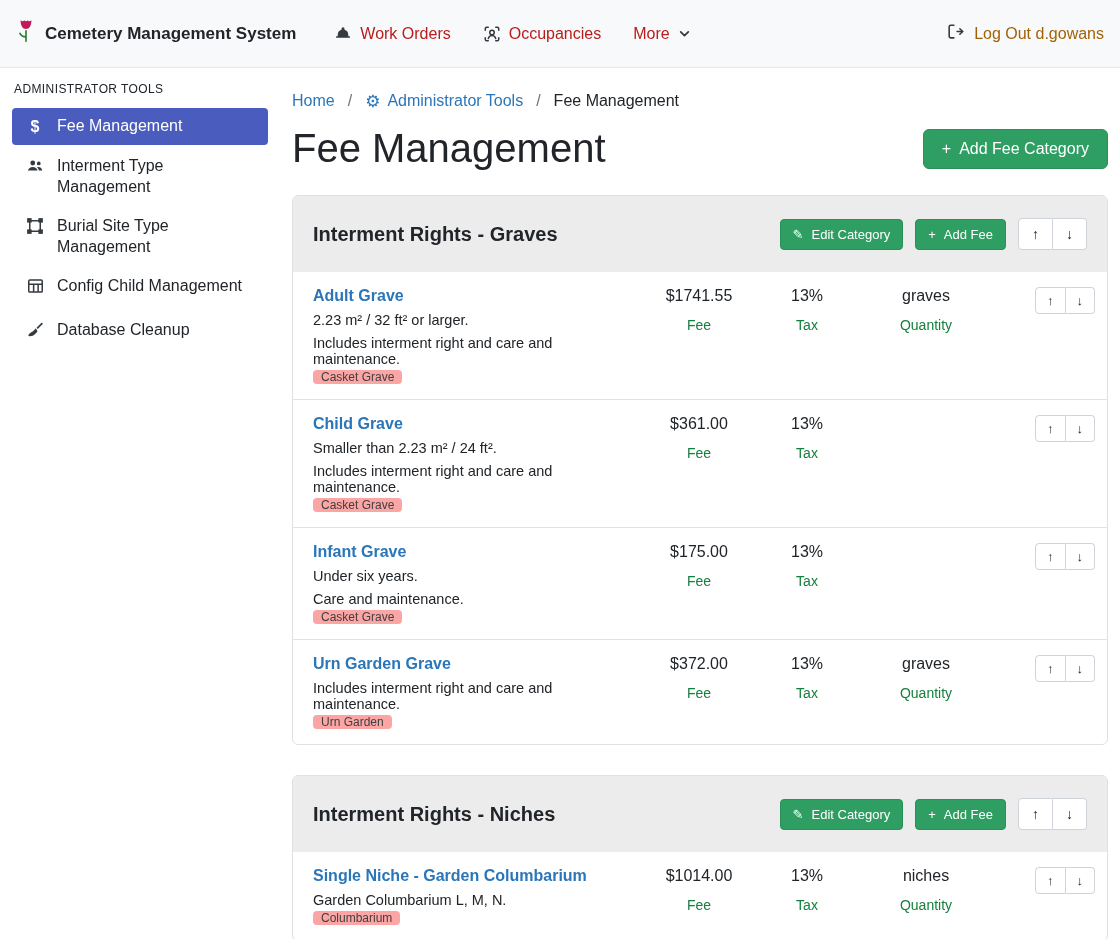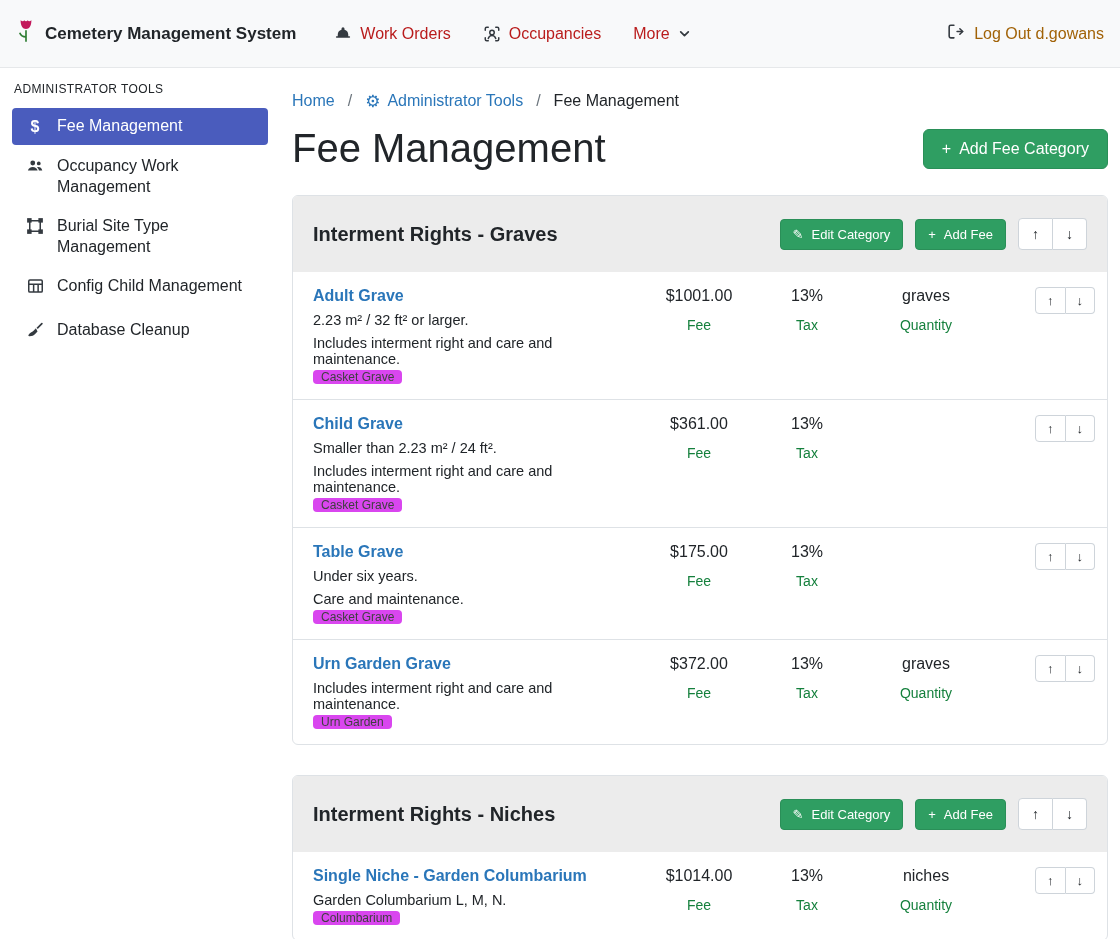--- a/index.html
+++ b/index.html
@@ -55,21 +55,21 @@
   .card-header { background:#ececec; padding:22px 20px; display:flex; align-items:center; }
   .card-title { font-size:20px; font-weight:600; color:#212529; }
   .card-actions { margin-left:auto; display:flex; align-items:center; gap:12px; }
 
   .fee-row { display:flex; align-items:flex-start; padding:15px 12px 14px 20px; }
   .fee-row + .fee-row { border-top:1px solid #dee2e6; }
   .fee-info { flex:1; min-width:0; padding-right:8px; }
   .fee-name { color:#2a76b9; font-weight:700; font-size:16px; cursor:pointer; text-decoration:none; display:inline-block; }
   .fee-desc { font-size:14.5px; color:#212529; margin-top:7px; }
   .fee-desc:empty { display:none; }
-  .badge { display:inline-block; background:#d946ef; color:#3f3f3f; font-size:12px; padding:0 8px; border-radius:4px; }
+  .badge { display:inline-block; background:#fca5a5; color:#3f3f3f; font-size:12px; padding:0 8px; border-radius:4px; }
   .fee-col { width:108px; text-align:center; flex-shrink:0; }
   .fee-col.qty { width:130px; }
   .fee-col .val { font-size:16px; color:#212529; }
   .fee-col .lbl { font-size:14px; color:#15803d; margin-top:12px; }
   .fee-col .lbl:empty { display:none; }
   .row-arrows { width:104px; flex-shrink:0; display:flex; justify-content:flex-end; }
 </style>
 </head>
 <body>
 
@@ -138,21 +138,21 @@
 
     <div class="side-item">
       <span class="s-icon">
         <svg width="20" height="18" viewBox="0 0 24 24" fill="#343a40">
             <circle cx="9" cy="8" r="3.2"></circle>
             <path d="M2.5 18c.8-3.2 3.4-4.8 6.5-4.8s5.7 1.6 6.5 4.8z"></path>
             <circle cx="17" cy="8.6" r="2.5"></circle>
             <path d="M16.2 13.4c2.9 0 4.8 1.5 5.5 4.6h-4.5c-.3-1.9-1.2-3.4-2.6-4.4z"></path>
           </svg>
       </span>
-      <span>Occupancy Work Management</span>
+      <span>Interment Type Management</span>
     </div>
 
     <div class="side-item">
       <span class="s-icon">
         <svg width="18" height="18" viewBox="0 0 24 24">
             <rect x="5" y="5" width="14" height="14" fill="none" stroke="#343a40" stroke-width="2"></rect>
             <rect x="1.5" y="1.5" width="6" height="6" fill="#343a40"></rect>
             <rect x="16.5" y="1.5" width="6" height="6" fill="#343a40"></rect>
             <rect x="1.5" y="16.5" width="6" height="6" fill="#343a40"></rect>
             <rect x="16.5" y="16.5" width="6" height="6" fill="#343a40"></rect>
@@ -223,21 +223,21 @@
       </div>
 
       <div class="fee-row">
         <div class="fee-info">
           <a class="fee-name">Adult Grave</a>
           <div class="fee-desc">2.23 m² / 32 ft² or larger.</div>
           <div class="fee-desc">Includes interment right and care and maintenance.</div>
           <span class="badge">Casket Grave</span>
         </div>
         <div class="fee-col">
-            <div class="val">$1001.00</div>
+            <div class="val">$1741.55</div>
             <div class="lbl">Fee</div>
           </div>
         <div class="fee-col">
             <div class="val">13%</div>
             <div class="lbl">Tax</div>
           </div>
         <div class="fee-col qty">
             <div class="val">graves</div>
             <div class="lbl">Quantity</div>
           </div>
@@ -270,21 +270,21 @@
         <div class="row-arrows">
             <span class="arrow-group">
           <button class="arrow-btn arrow-sm"><span>↑</span></button>
           <button class="arrow-btn arrow-sm"><span>↓</span></button>
         </span>
           </div>
       </div>
 
       <div class="fee-row">
         <div class="fee-info">
-          <a class="fee-name">Table Grave</a>
+          <a class="fee-name">Infant Grave</a>
           <div class="fee-desc">Under six years.</div>
           <div class="fee-desc">Care and maintenance.</div>
           <span class="badge">Casket Grave</span>
         </div>
         <div class="fee-col">
             <div class="val">$175.00</div>
             <div class="lbl">Fee</div>
           </div>
         <div class="fee-col">
             <div class="val">13%</div>

